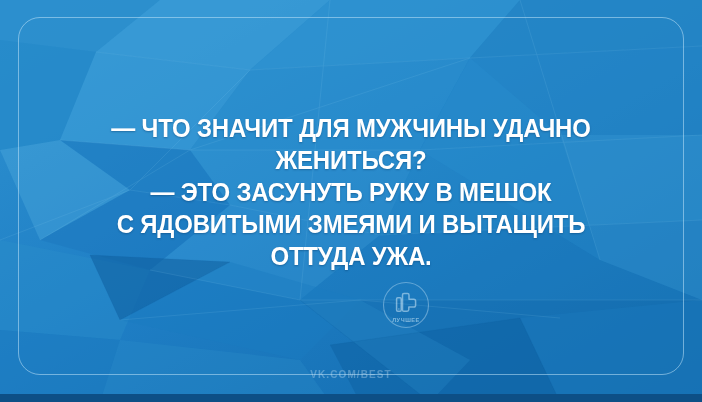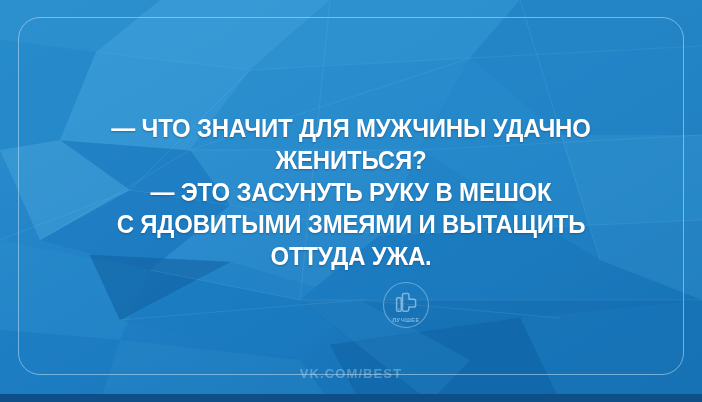--- a/index.html
+++ b/index.html
@@ -79,21 +79,21 @@
     position: absolute;
     left: 0;
     right: 0;
     bottom: 12px;
     text-align: center;
     z-index: 4;
   }
 
   #footer-watermark span {
     font-family: "Liberation Sans", sans-serif;
-    font-size: 13px;
+    font-size: 10px;
     letter-spacing: 1.1px;
     font-weight: bold;
     color: rgba(210, 234, 250, 0.34);
   }
 </style>
 </head>
 <body>
 
 <div id="card">
 

